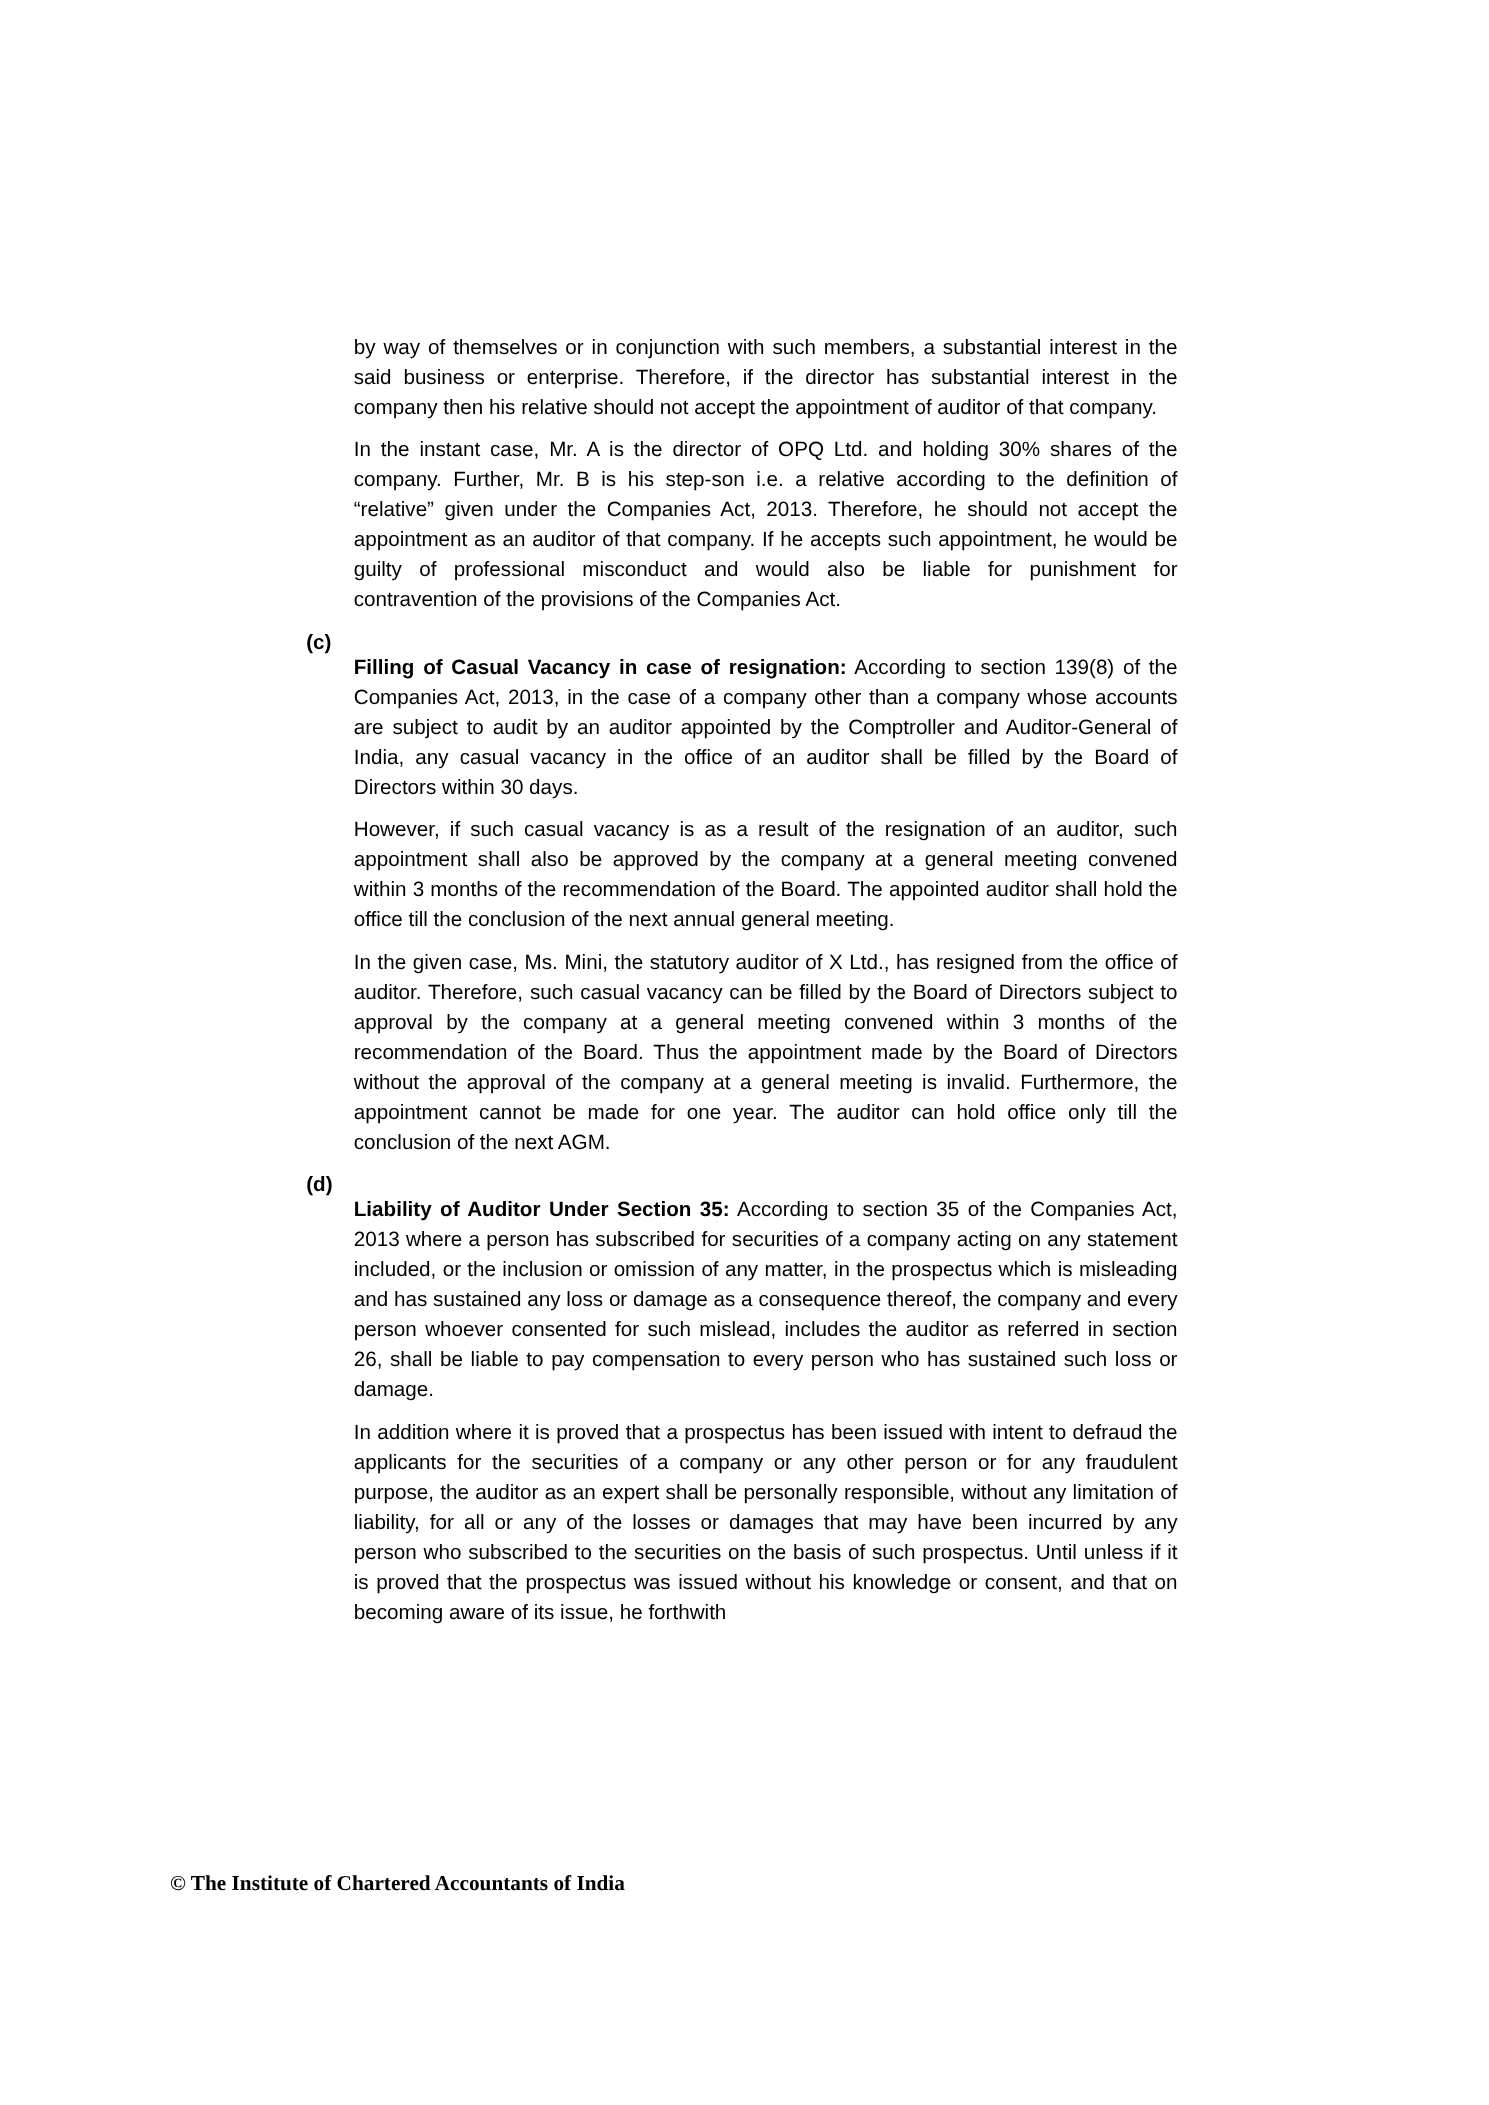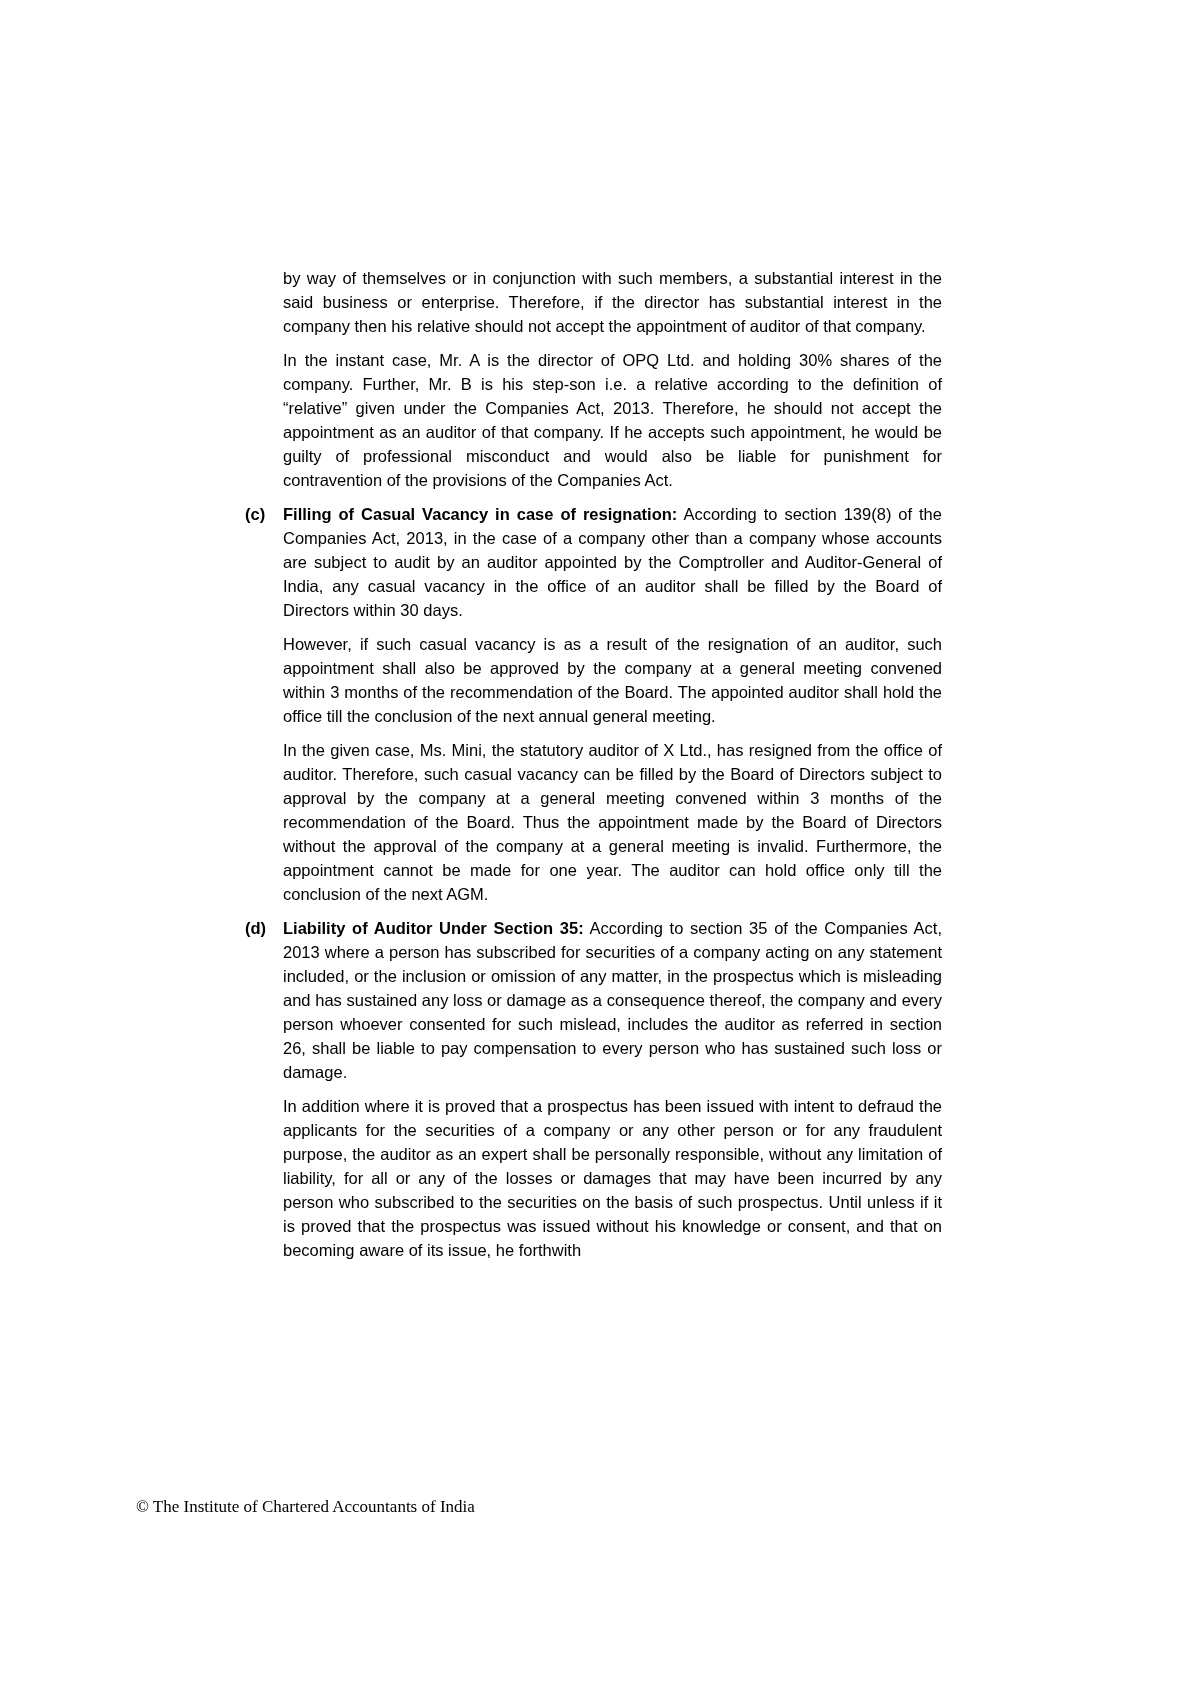--- a/index.html
+++ b/index.html
@@ -40,28 +40,29 @@
   }
   .item-label {
     flex: 0 0 38px;
     font-weight: bold;
     font-size: 16.5px;
     line-height: 24px;
   }
   .item-body {
     flex: 1 1 auto;
     min-width: 0;
+    margin-top: 20px;
   }
   .bold { font-weight: bold; }
   .footer {
     position: absolute;
     left: 136px;
     top: 1496px;
     font-family: "Liberation Serif", serif;
-    font-weight: normal;
+    font-weight: bold;
     font-size: 17px;
     line-height: 22px;
     color: #000000;
   }
 </style>
 </head>
 <body>
 
 <div class="page">
   <div class="content">

